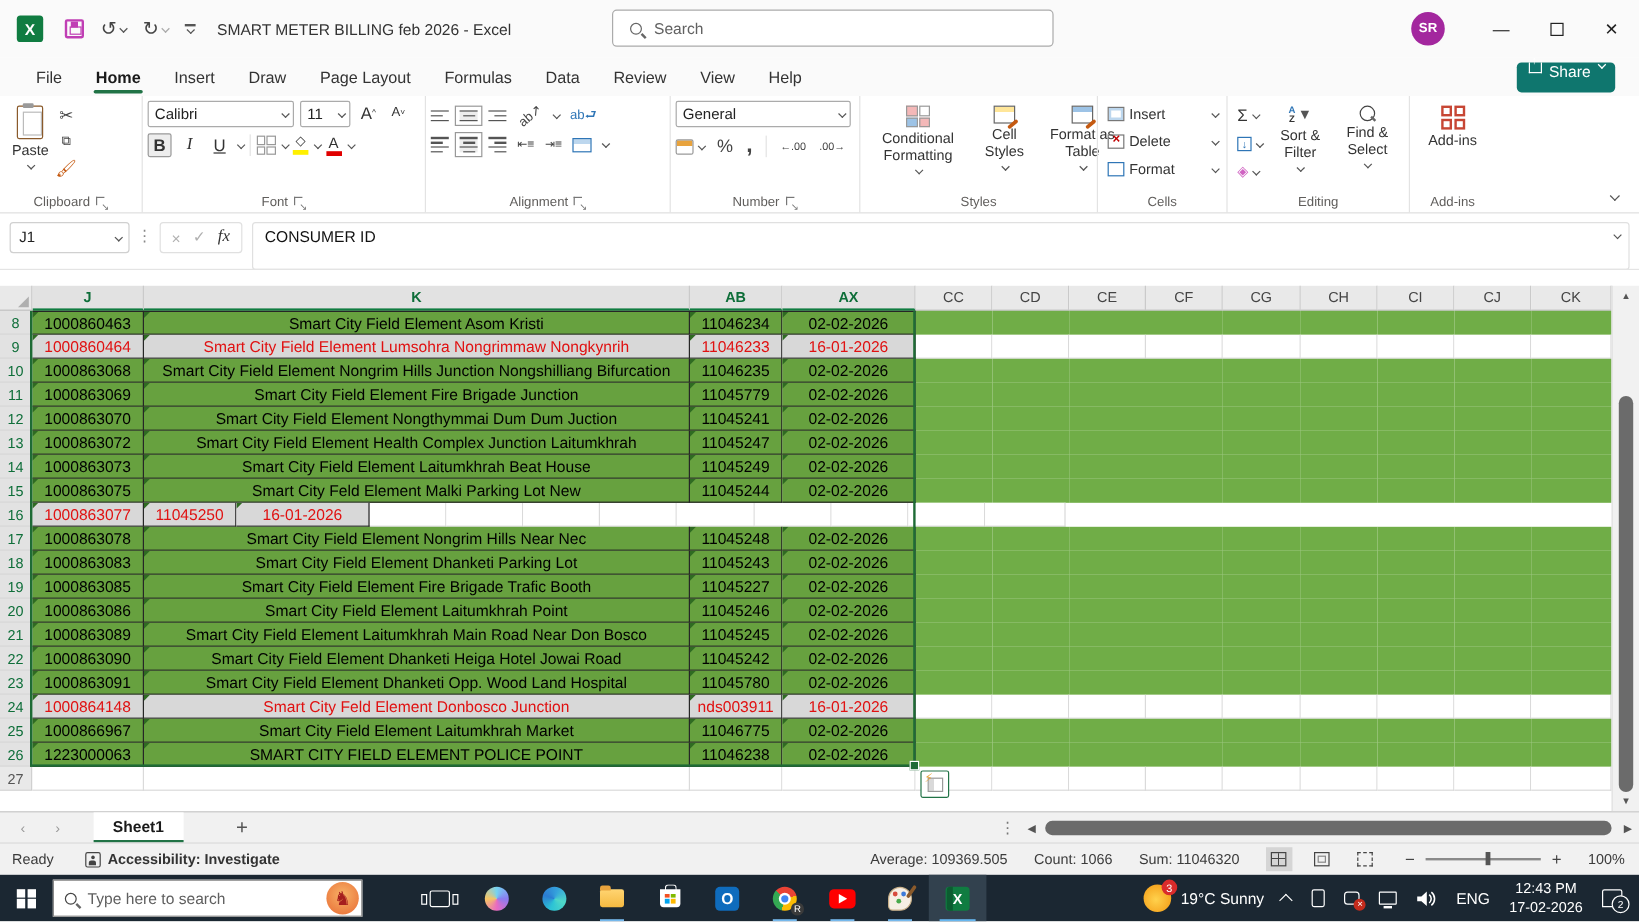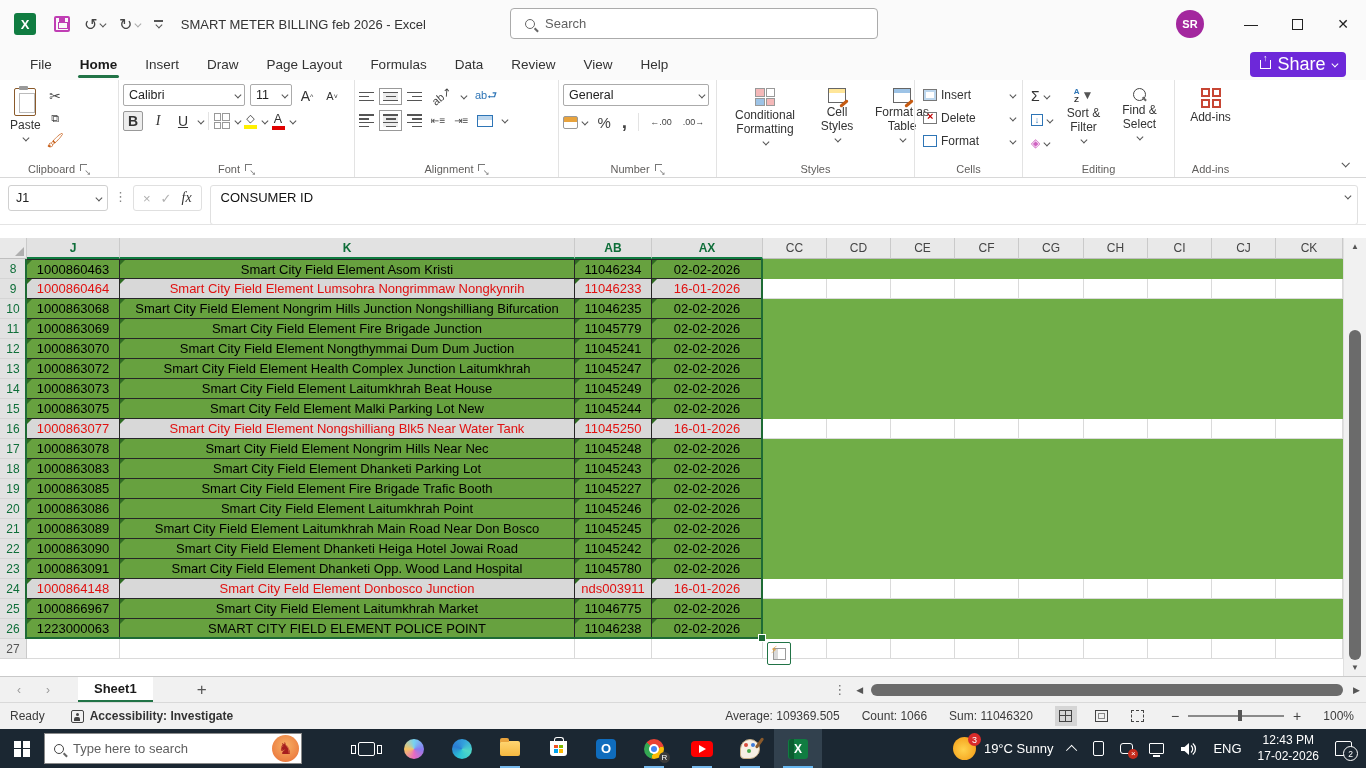--- a/index.html
+++ b/index.html
@@ -28,21 +28,21 @@
   .avatar { width:28px; height:28px; border-radius:50%; background:#A3279E; color:#fff; font-size:11px; font-weight:bold; display:flex; align-items:center; justify-content:center; margin-right:24px; }
   .winbtn { width:46px; height:48px; display:flex; align-items:center; justify-content:center; font-size:14px; color:#222; cursor:pointer; }
   .maxbox { width:11px; height:11px; border:1.2px solid #222; }
 
   
   .tabrow { position:absolute; top:48px; left:0; right:0; height:32px; background:#FAFAFA; display:flex; align-items:center; }
   .tabs { display:flex; list-style:none; margin-left:18px; gap:4px; }
   .tabs li { padding:6px 12px; font-size:13.5px; color:#333; cursor:pointer; position:relative; }
   .tabs li.active { font-weight:bold; color:#1a1a1a; }
   .tabs li.active:after { content:""; position:absolute; left:10px; right:10px; bottom:0; height:3px; background:#217346; border-radius:2px; }
-  .share-btn { position:absolute; right:20px; top:4px; height:25px; background:#6d28d9; color:#fff; border-radius:4px; display:flex; align-items:center; gap:6px; padding:0 10px; font-size:18px; cursor:pointer; }
+  .share-btn { position:absolute; right:20px; top:4px; height:25px; background:#0f766e; color:#fff; border-radius:4px; display:flex; align-items:flex-start; gap:6px; padding:0 10px; font-size:13px; cursor:pointer; }
   .share-btn .chev { border-color:#fff; }
   .share-ic { width:11px; height:9px; border:1.4px solid #fff; border-top:none; position:relative; }
   .share-ic:before { content:"↑"; position:absolute; top:-7px; left:1.5px; font-size:9px; color:#fff; }
 
   
   .ribbon { position:absolute; top:80px; left:0; right:0; height:98px; background:#fff; border-bottom:1px solid #D8D8D8; display:flex; }
   .rgroup { display:flex; flex-direction:column; padding:4px 4px 0 4px; position:relative; }
   .rgroup + .rgroup { border-left:1px solid #E3E3E3; }
   .rg-body { flex:1; display:flex; }
   .rg-label { height:17px; font-size:11px; color:#605E5C; display:flex; align-items:center; justify-content:center; gap:5px; }
@@ -274,21 +274,21 @@
         </div>
       </div>
       <div class="rg-label">
           <span>Clipboard</span>
           <span class="launcher"></span>
         </div>
     </div>
 
     <div class="rgroup" style="width:236px">
       <div class="rg-body" style="flex-direction:column;gap:5px">
-        <div style="display:flex;gap:5px;align-items:flex-end">
+        <div style="display:flex;gap:5px;align-items:flex-start">
           <div class="fontbox" style="width:122px">
               <span>Calibri</span>
               <span class="chev sm"></span>
             </div>
           <div class="fontbox" style="width:42px">
               <span>11</span>
               <span class="chev sm"></span>
             </div>
           <span class="fmtletter">
               <span>A</span>
@@ -670,21 +670,20 @@
         <div class="fcell ok" style="width: 64px;"></div>
         <div class="fcell ok" style="width: 65px;"></div>
         <div class="fcell ok" style="width: 64px;"></div>
         <div class="fcell ok" style="width: 64px;"></div>
         <div class="fcell ok" style="width: 64px;"></div>
         <div class="fcell ok" style="width: 67px;"></div>
       </div>
       <div class="grow">
         <div class="rnum sel">16</div>
         <div class="dcell alert" style="width: 93px;"><div class="tri"></div><span>1000863077</span></div>
-        <div class="dcell alert" style="width: 455px;"><div class="tri"></div><span>Smart City Field Element Nongshilliang Blk5 Near Water Tank</span></div>
         <div class="dcell alert" style="width: 77px;"><div class="tri"></div><span>11045250</span></div>
         <div class="dcell alert" style="width: 111px;"><div class="tri"></div><span>16-01-2026</span></div>
         <div class="fcell blank" style="width: 64px;"></div>
         <div class="fcell blank" style="width: 64px;"></div>
         <div class="fcell blank" style="width: 64px;"></div>
         <div class="fcell blank" style="width: 64px;"></div>
         <div class="fcell blank" style="width: 65px;"></div>
         <div class="fcell blank" style="width: 64px;"></div>
         <div class="fcell blank" style="width: 64px;"></div>
         <div class="fcell blank" style="width: 64px;"></div>

